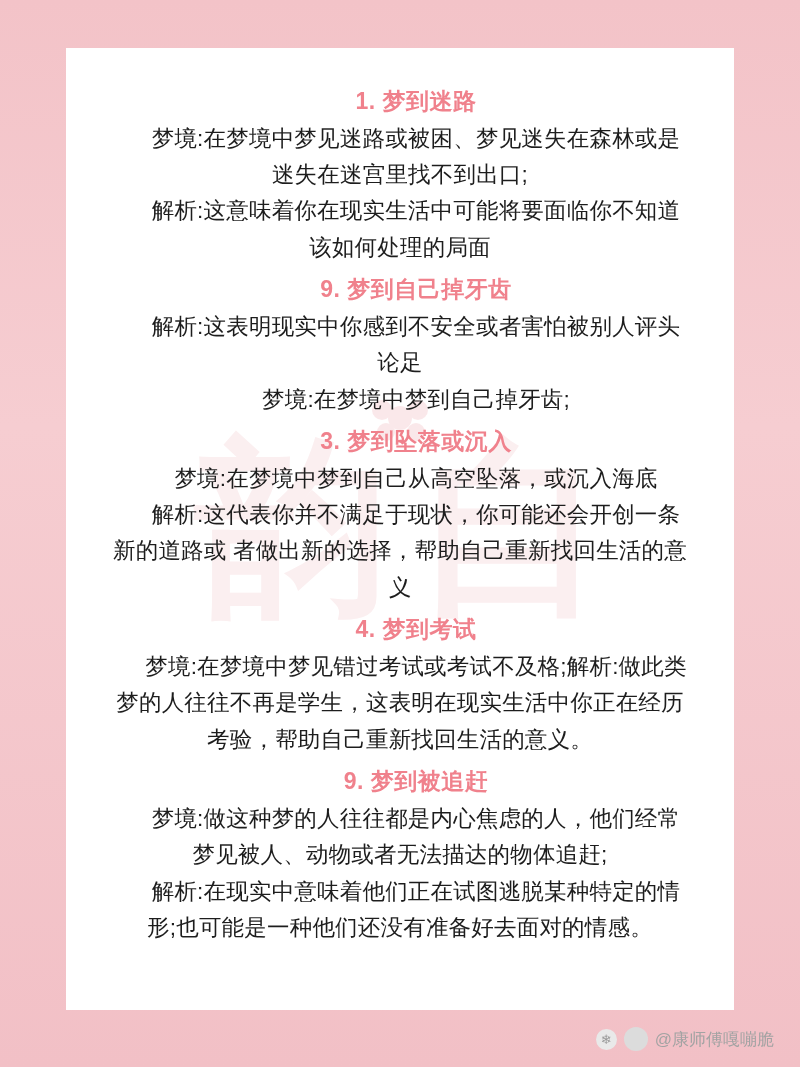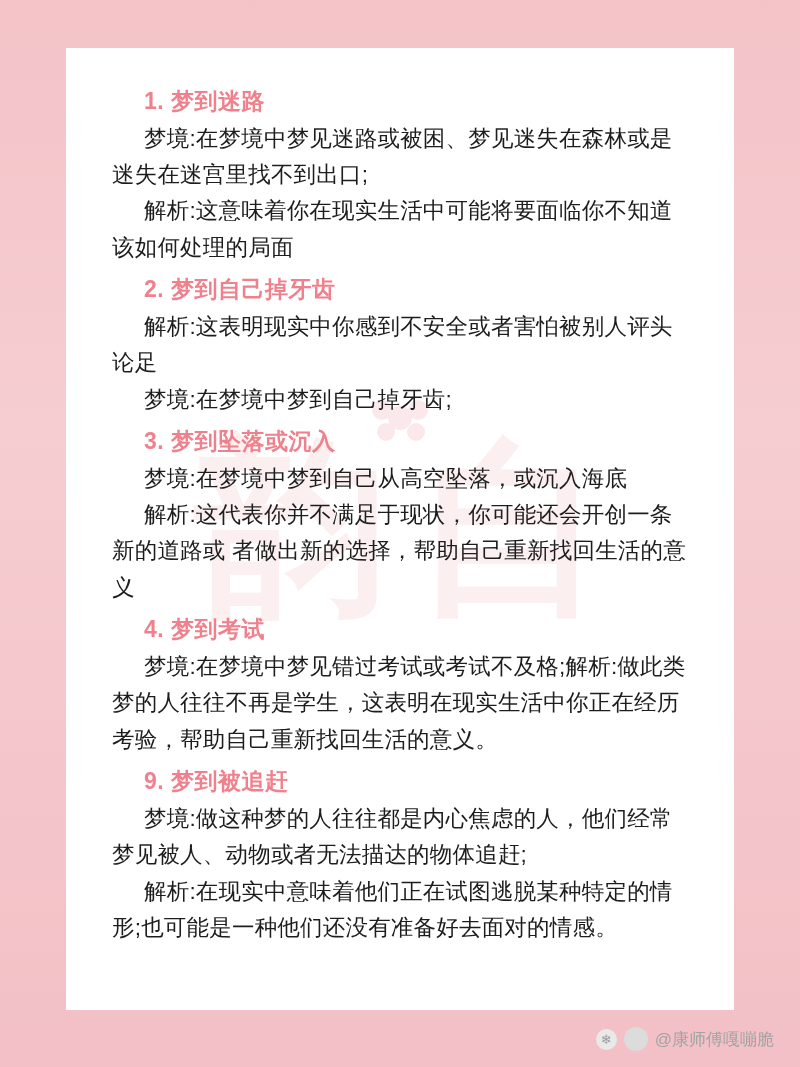--- a/index.html
+++ b/index.html
@@ -57,20 +57,21 @@
     left: 50%;
     top: 340px;
     transform: translateX(-50%);
     width: 80px;
     height: 60px;
     opacity: .5;
   }
   .content {
     position: relative;
     z-index: 1;
+    text-align: center;
   }
   .entry { margin-bottom: 2px; }
   .entry-title {
     color: #f0818c;
     font-weight: bold;
     font-size: 23px;
     line-height: 1.5;
     margin: 6px 0 2px 0;
     padding-left: 32px;
     letter-spacing: .5px;
@@ -135,21 +136,21 @@
 
     <div class="content">
 
       <section class="entry">
         <h2 class="entry-title">1. 梦到迷路</h2>
         <p class="para">梦境:在梦境中梦见迷路或被困、梦见迷失在森林或是迷失在迷宫里找不到出口;</p>
         <p class="para">解析:这意味着你在现实生活中可能将要面临你不知道该如何处理的局面</p>
       </section>
 
       <section class="entry">
-        <h2 class="entry-title">2. 梦到自己掉牙齿</h2>
+        <h2 class="entry-title">9. 梦到自己掉牙齿</h2>
         <p class="para">解析:这表明现实中你感到不安全或者害怕被别人评头论足</p>
         <p class="para">梦境:在梦境中梦到自己掉牙齿;</p>
       </section>
 
       <section class="entry">
         <h2 class="entry-title">3. 梦到坠落或沉入</h2>
         <p class="para">梦境:在梦境中梦到自己从高空坠落，或沉入海底</p>
         <p class="para">解析:这代表你并不满足于现状，你可能还会开创一条新的道路或 者做出新的选择，帮助自己重新找回生活的意义</p>
       </section>
 

